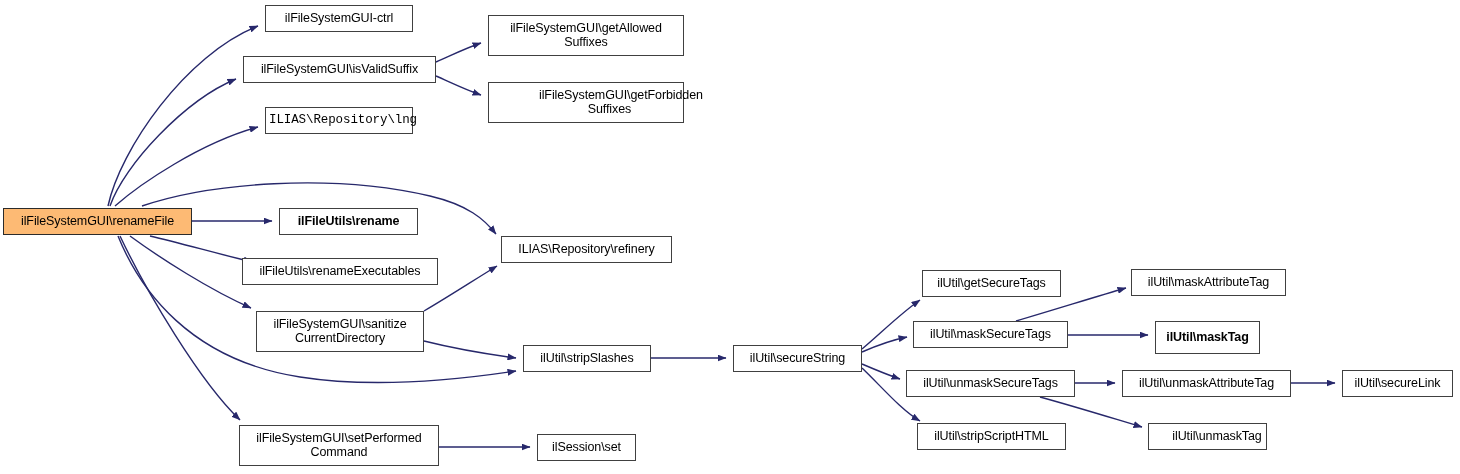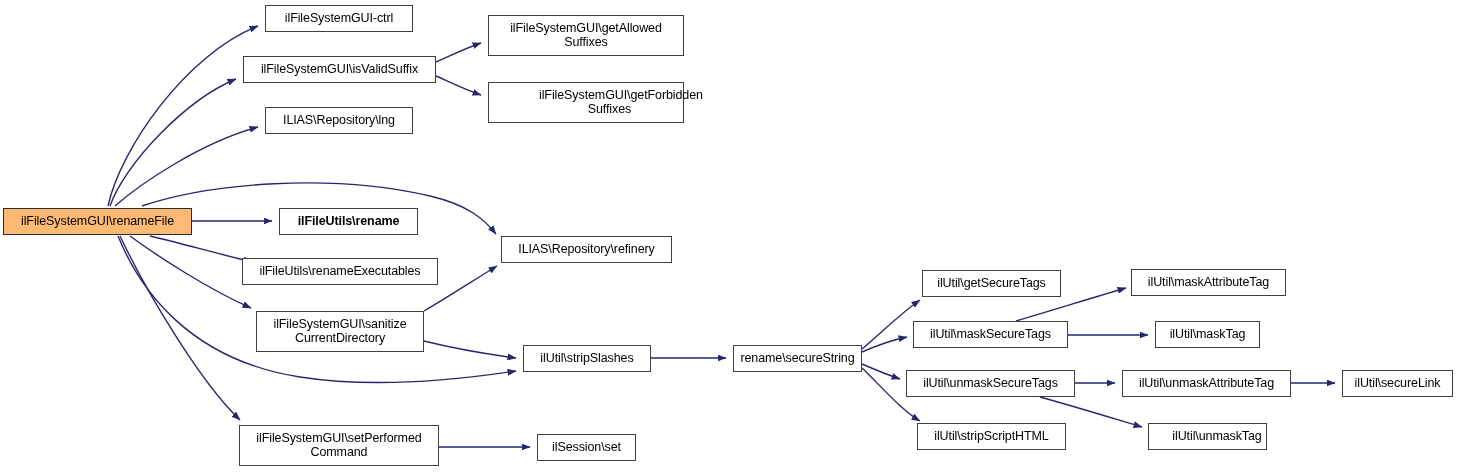--- a/index.html
+++ b/index.html
@@ -87,39 +87,39 @@
         <path d="M 1075,383 L 1115,383" marker-end="url(#arrowhead)"></path>
         <path d="M 1040,397 C 1080,408 1115,419 1142,427" marker-end="url(#arrowhead)"></path>
         <path d="M 1291,383 L 1335,383" marker-end="url(#arrowhead)"></path>
       </g>
   </svg>
 
   <div id="nodes-group">
       <div class="node root" style="left: 3px; top: 208px; width: 189px; height: 27px;"><span class="node-label">ilFileSystemGUI\renameFile</span></div>
       <div class="node" style="left: 265px; top: 5px; width: 148px; height: 27px;"><span class="node-label">ilFileSystemGUI-ctrl</span></div>
       <div class="node" style="left: 243px; top: 56px; width: 193px; height: 27px;"><span class="node-label">ilFileSystemGUI\isValidSuffix</span></div>
-      <div class="node" style="left: 265px; top: 107px; width: 148px; height: 27px;"><span class="node-label">ILIAS\Repository\lng</span></div>
+      <div class="node" style="left: 265px; top: 107px; width: 148px; height: 27px; font-family: Liberation Mono, monospace;"><span class="node-label">ILIAS\Repository\lng</span></div>
       <div class="node" style="left: 488px; top: 15px; width: 196px; height: 41px;"><span class="node-label">ilFileSystemGUI\getAllowed
 Suffixes</span></div>
       <div class="node" style="left: 488px; top: 82px; width: 196px; height: 41px; padding-left: 47px;"><span class="node-label">ilFileSystemGUI\getForbidden
 Suffixes</span></div>
       <div class="node" style="left: 279px; top: 208px; width: 139px; height: 27px; font-weight: bold;"><span class="node-label">ilFileUtils\rename</span></div>
       <div class="node" style="left: 242px; top: 258px; width: 196px; height: 27px;"><span class="node-label">ilFileUtils\renameExecutables</span></div>
       <div class="node" style="left: 256px; top: 311px; width: 168px; height: 41px;"><span class="node-label">ilFileSystemGUI\sanitize
 CurrentDirectory</span></div>
       <div class="node" style="left: 239px; top: 425px; width: 200px; height: 41px;"><span class="node-label">ilFileSystemGUI\setPerformed
 Command</span></div>
       <div class="node" style="left: 501px; top: 236px; width: 171px; height: 27px;"><span class="node-label">ILIAS\Repository\refinery</span></div>
       <div class="node" style="left: 523px; top: 345px; width: 128px; height: 27px;"><span class="node-label">ilUtil\stripSlashes</span></div>
       <div class="node" style="left: 537px; top: 434px; width: 99px; height: 27px;"><span class="node-label">ilSession\set</span></div>
-      <div class="node" style="left: 733px; top: 345px; width: 129px; height: 27px;"><span class="node-label">rename\secureString</span></div>
+      <div class="node" style="left: 733px; top: 345px; width: 129px; height: 27px;"><span class="node-label">ilUtil\secureString</span></div>
       <div class="node" style="left: 922px; top: 270px; width: 139px; height: 27px;"><span class="node-label">ilUtil\getSecureTags</span></div>
       <div class="node" style="left: 913px; top: 321px; width: 155px; height: 27px;"><span class="node-label">ilUtil\maskSecureTags</span></div>
       <div class="node" style="left: 906px; top: 370px; width: 169px; height: 27px;"><span class="node-label">ilUtil\unmaskSecureTags</span></div>
       <div class="node" style="left: 917px; top: 423px; width: 149px; height: 27px;"><span class="node-label">ilUtil\stripScriptHTML</span></div>
       <div class="node" style="left: 1131px; top: 269px; width: 155px; height: 27px;"><span class="node-label">ilUtil\maskAttributeTag</span></div>
-      <div class="node" style="left: 1155px; top: 321px; width: 105px; height: 27px;"><span class="node-label">ilUtil\maskTag</span></div>
+      <div class="node" style="left: 1155px; top: 321px; width: 105px; height: 33px; font-weight: bold;"><span class="node-label">ilUtil\maskTag</span></div>
       <div class="node" style="left: 1122px; top: 370px; width: 169px; height: 27px;"><span class="node-label">ilUtil\unmaskAttributeTag</span></div>
       <div class="node" style="left: 1148px; top: 423px; width: 119px; height: 27px; padding-left: 19px;"><span class="node-label">ilUtil\unmaskTag</span></div>
       <div class="node" style="left: 1342px; top: 370px; width: 111px; height: 27px;"><span class="node-label">ilUtil\secureLink</span></div>
     </div>
 
 </div>
 
 </body></html>

